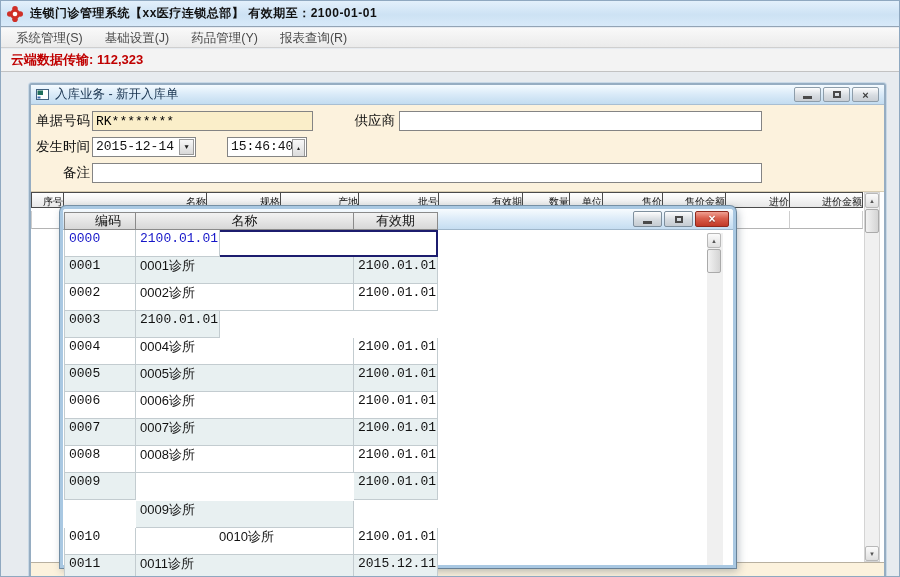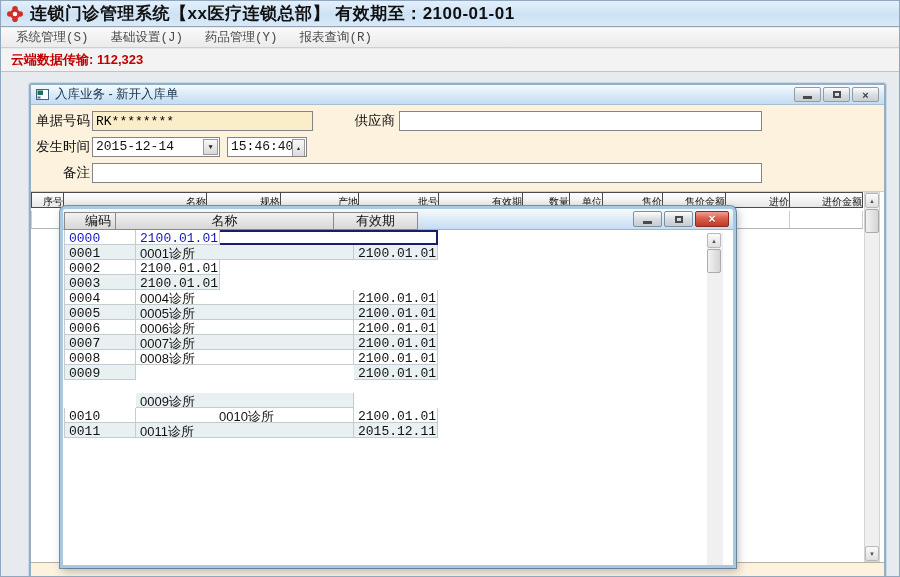--- a/index.html
+++ b/index.html
@@ -11,29 +11,29 @@
   }
   .mono { font-family:"Liberation Mono", monospace; }
 
   
   .titlebar {
     position:absolute; left:0; top:0; width:900px; height:26px;
     background:linear-gradient(180deg,#e3f0fb 0%,#cde2f4 55%,#d8eaf9 100%);
     border-bottom:1px solid #93a4b5; display:flex; align-items:center;
   }
   .titlebar .appicon { width:16px; height:16px; margin:0 7px 0 6px; flex:0 0 auto; }
-  .titlebar .title { font-weight:bold; font-size:17px; color:#101010; letter-spacing:.5px; }
+  .titlebar .title { font-weight:bold; font-size:12px; color:#101010; letter-spacing:.5px; }
 
   
   .menubar {
     position:absolute; left:0; top:27px; width:900px; height:20px;
     background:linear-gradient(180deg,#f9f9f9,#ebebeb);
     border-bottom:1px solid #cfcfcf; display:flex; align-items:center; padding-left:4px;
   }
-  .menu-item { padding:0 11px; line-height:20px; font-size:12.5px; color:#4a4a4a; cursor:default;font-family:Liberation Mono, monospace; }
+  .menu-item { padding:0 11px; line-height:20px; font-size:12.5px; color:#4a4a4a; cursor:default; }
 
   
   .statusbar {
     position:absolute; left:0; top:48px; width:900px; height:23px;
     background:#f3f3f3; border-bottom:1px solid #c2c2c2;
     display:flex; align-items:center; padding-left:10px;
   }
   .statusbar .cloud { color:#c00000; font-weight:bold; font-size:13px; }
 
   
@@ -145,21 +145,21 @@
 
   .btable { position:absolute; left:1px; top:3px; }
   .bt-head { display:flex; }
   .bt-hcell {
     height:18px; background:linear-gradient(180deg,#f2f2f2,#d7d7d7);
     border:1px solid #8a8a8a; border-left:none; font-size:13px; text-align:center; line-height:16px;
   }
   .bt-hcell:first-child { border-left:1px solid #8a8a8a; }
   .bt-row { display:flex; position:relative; }
   .bt-cell {
-    height:15px; border-right:1px solid #c3ccd0; border-bottom:1px solid #c3ccd0;
+    height:27px; border-right:1px solid #c3ccd0; border-bottom:1px solid #c3ccd0;
     font-size:13px; line-height:18px; padding-left:4px; overflow:hidden; white-space:nowrap;
     background:#fff;
   }
   .bt-row .bt-cell:first-child { border-left:1px solid #c3ccd0; }
   .bt-row.alt .bt-cell { background:#e8f0f1; }
   .bt-row.sel .bt-cell { background:#fff; color:#1515c8; }
   .bt-row.sel { box-shadow:inset 0 0 0 2px #1c1c6e; }
 </style>
 </head>
 <body>
@@ -214,21 +214,21 @@
         </div>
       </div>
 
       <div class="formpanel">
         <div class="flabel" style="left:2px; top:6px; width:57px;">单据号码</div>
         <input class="fbox doc-no mono" style="left: 61px; top: 6px; width: 221px;" readonly="" value="RK********">
         <div class="flabel" style="left:318px; top:6px; width:46px;">供应商</div>
         <input class="fbox" style="left: 368px; top: 6px; width: 363px;" value="">
 
         <div class="flabel" style="left:2px; top:32px; width:57px;">发生时间</div>
-        <div class="fbox combo-text mono" style="left:61px; top:32px; width:128px;">
+        <div class="fbox combo-text mono" style="left:61px; top:32px; width:104px;">
           <span>2015-12-14</span>
           <div class="dd-btn">
               <span>▼</span>
             </div>
         </div>
         <div class="fbox combo-text mono" style="left:196px; top:32px; width:80px;">
           <span>15:46:40</span>
           <div class="spin">
             <div>
                 <span>▲</span>
@@ -295,35 +295,36 @@
               <div class="restbox"></div>
             </div>
           <div class="dbtn close">
               <span>×</span>
             </div>
         </div>
       </div>
 
       <div class="btable" id="btable">
           <div class="bt-head">
-            <div class="bt-hcell" style="width: 52px; padding-left: 16px;">编码</div>
+            <div class="bt-hcell" style="width: 72px; padding-left: 16px;">编码</div>
             <div class="bt-hcell" style="width: 218px;">名称</div>
             <div class="bt-hcell" style="width: 84px;">有效期</div>
           </div>
           <div class="bt-row sel">
             <div class="bt-cell mono" style="width: 72px;">0000</div>
             <div class="bt-cell mono" style="width: 84px;">2100.01.01</div>
           </div>
           <div class="bt-row alt">
             <div class="bt-cell mono" style="width: 72px;">0001</div>
             <div class="bt-cell" style="width: 218px;">0001诊所</div>
             <div class="bt-cell mono" style="width: 84px;">2100.01.01</div>
           </div>
           <div class="bt-row">
             <div class="bt-cell mono" style="width: 72px;">0002</div>
+            <div class="bt-cell" style="width: 218px;">0002诊所</div>
             <div class="bt-cell mono" style="width: 84px;">2100.01.01</div>
           </div>
           <div class="bt-row alt">
             <div class="bt-cell mono" style="width: 72px;">0003</div>
             <div class="bt-cell mono" style="width: 84px;">2100.01.01</div>
           </div>
           <div class="bt-row">
             <div class="bt-cell mono" style="width: 72px;">0004</div>
             <div class="bt-cell" style="width: 218px;">0004诊所</div>
             <div class="bt-cell mono" style="width: 84px;">2100.01.01</div>

